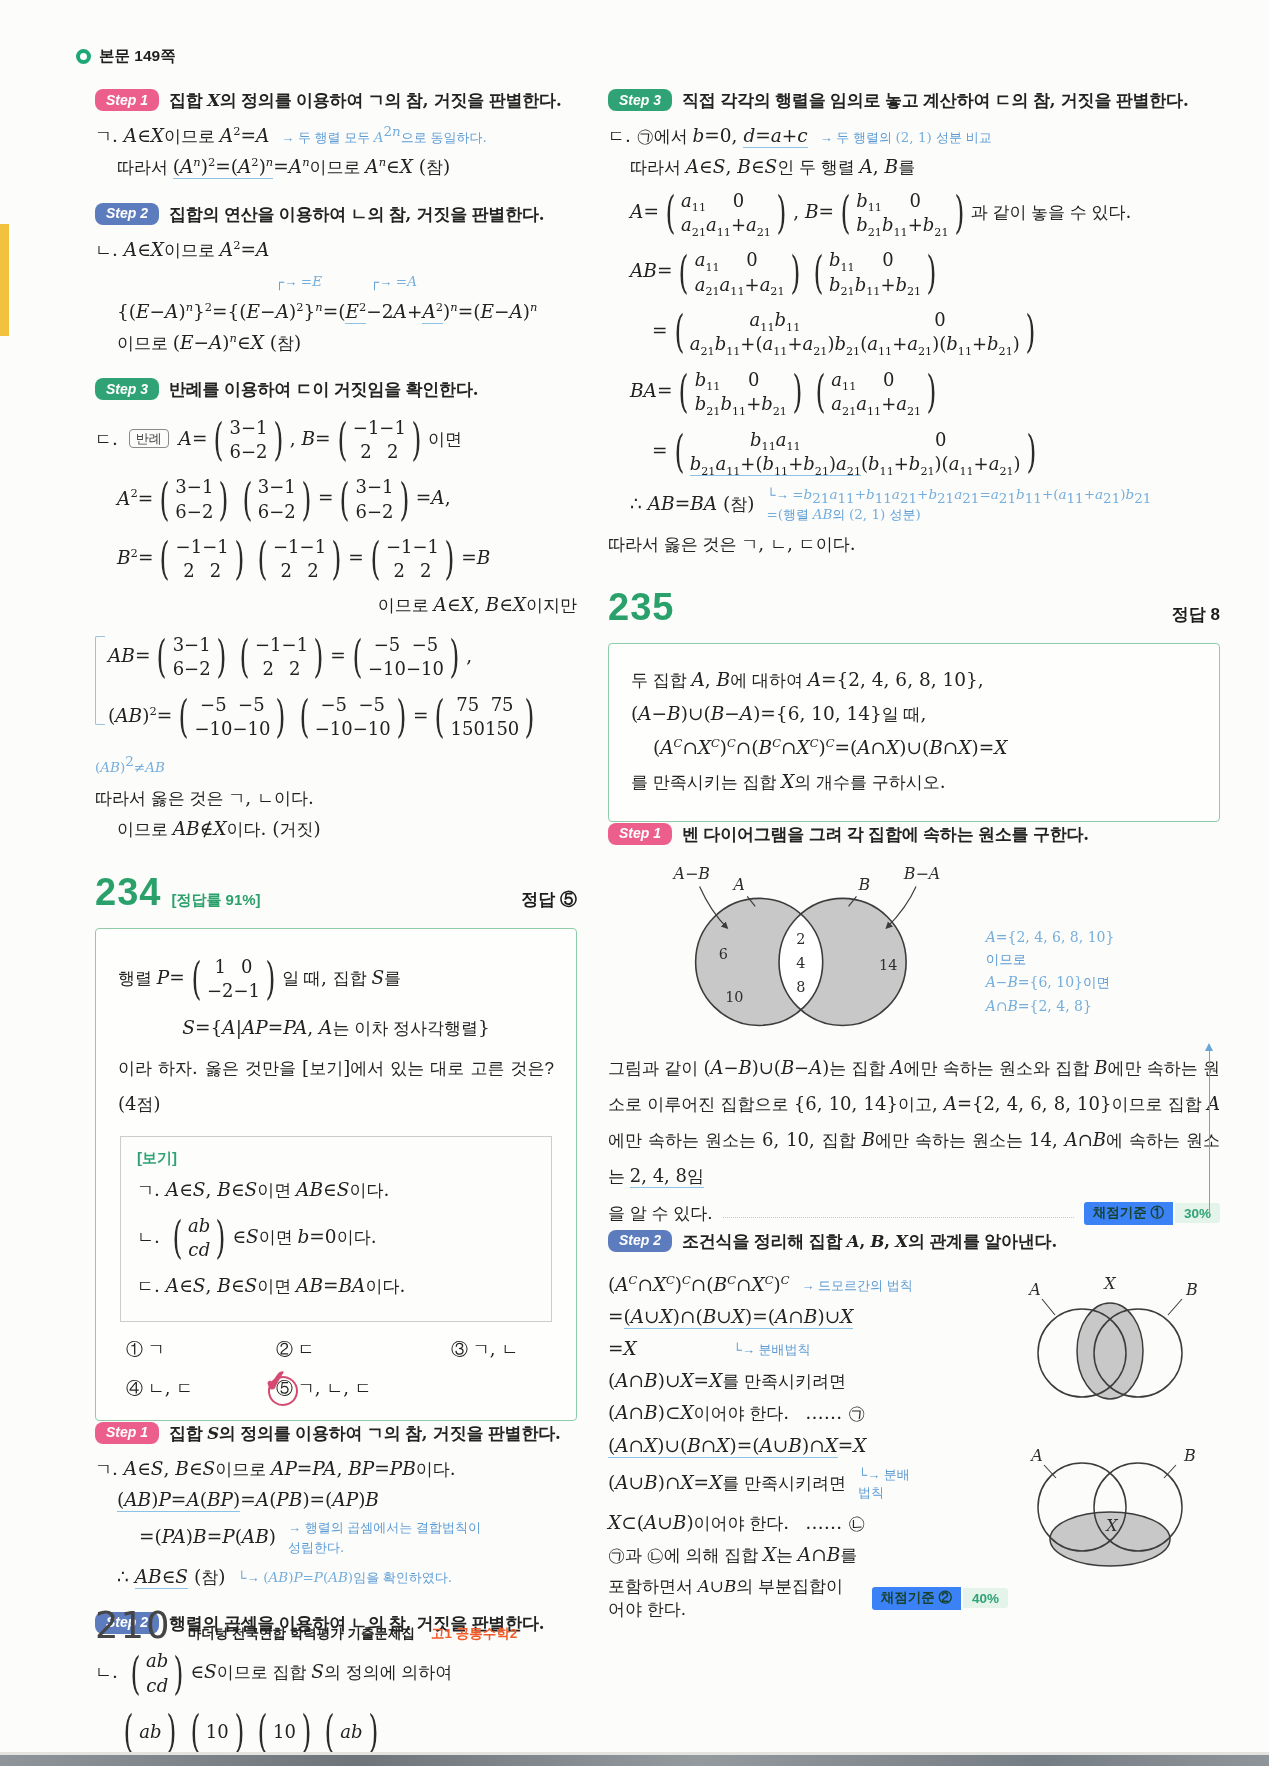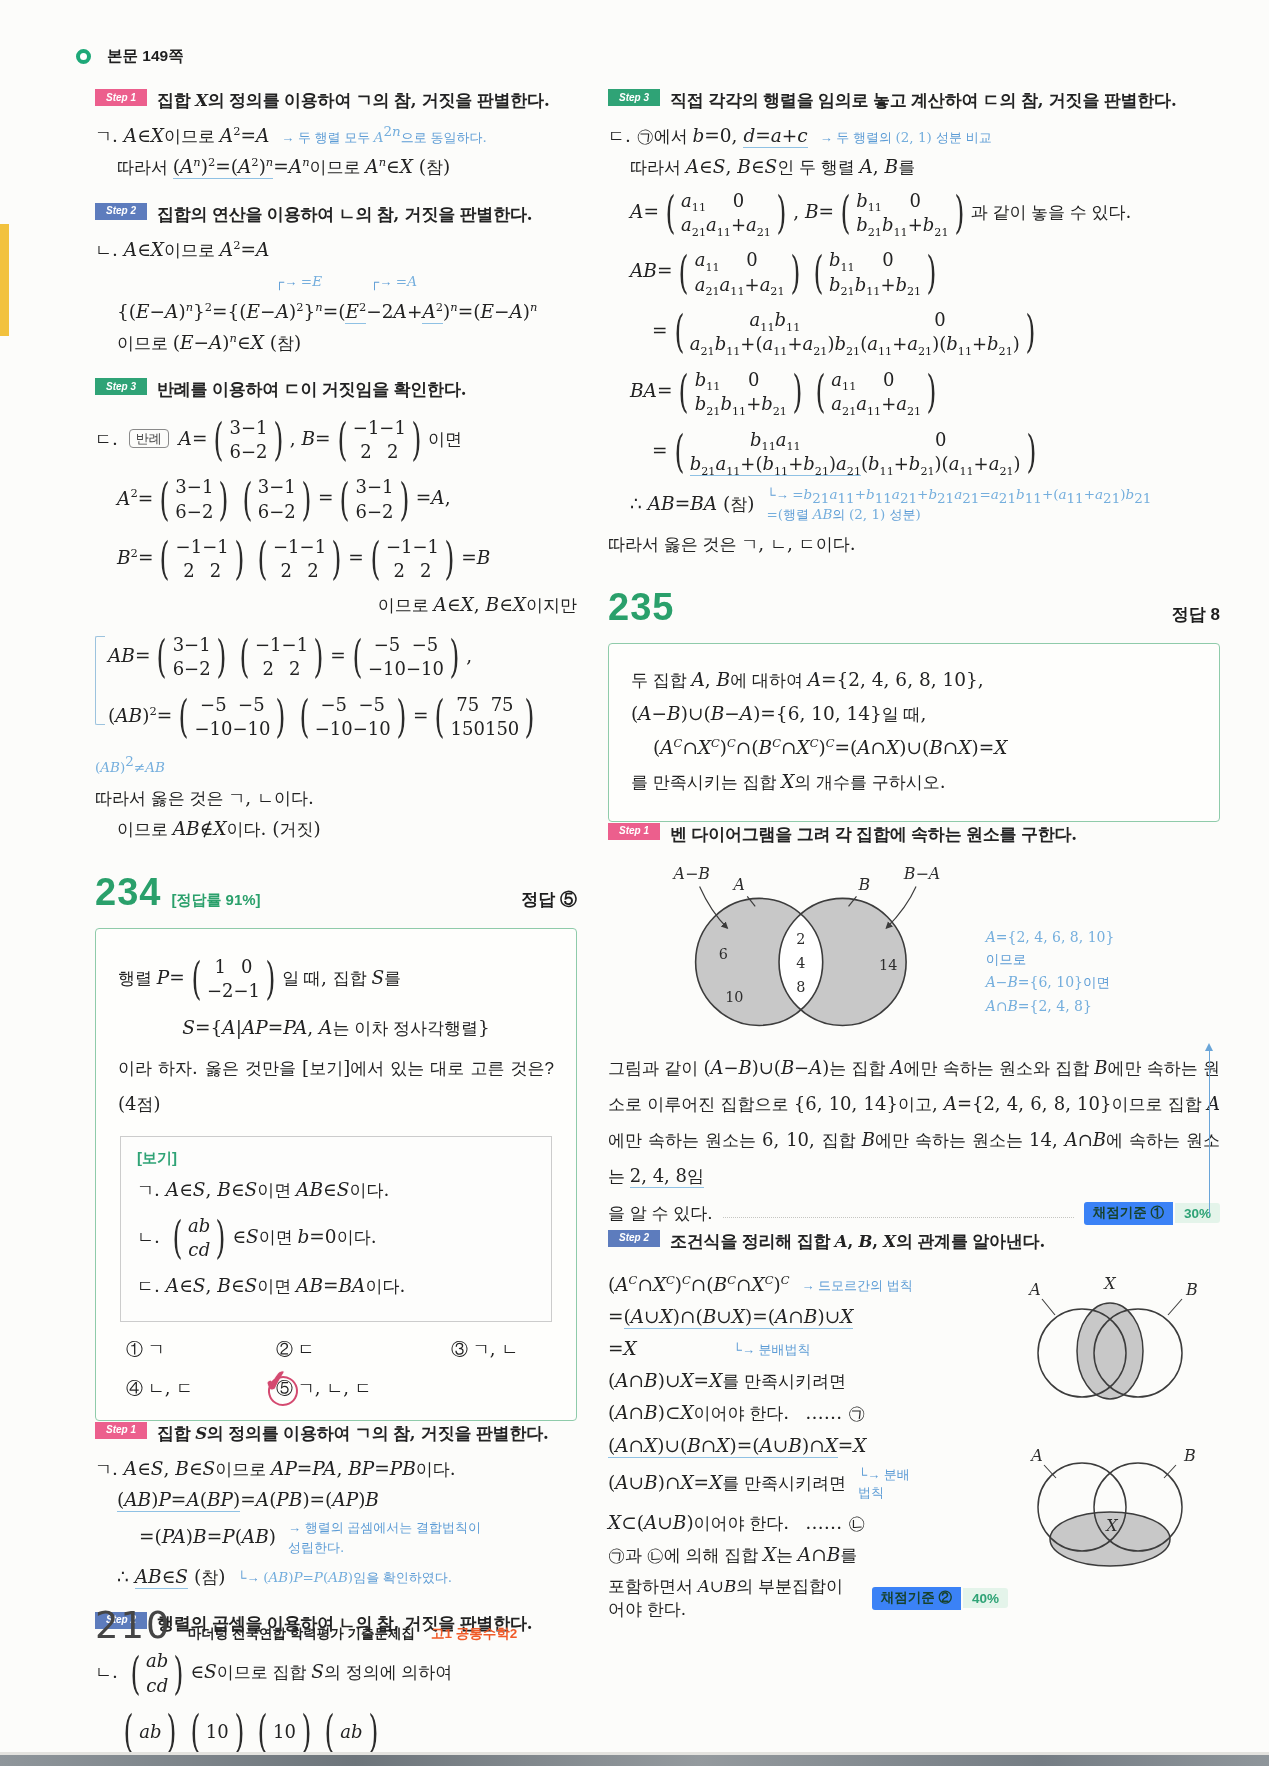--- a/index.html
+++ b/index.html
@@ -6,35 +6,35 @@
   body{
     width:1269px;height:1766px;position:relative;overflow:hidden;
     background:#fcfcfa;color:#222;
     font-family:"Liberation Sans",sans-serif;
   }
   
   .edge-yellow{position:absolute;left:0;top:224px;width:9px;height:112px;background:#f2c23e}
   .bottomband{position:absolute;left:0;right:0;bottom:0;height:11px;
     background:linear-gradient(90deg,#8f969b,#6d757b 28%,#949a9e 55%,#757d84 82%,#8f969b);
     border-top:3px solid #e4e3df}
-  .pageref{position:absolute;left:76px;top:46px;display:flex;align-items:center;gap:16px;
+  .pageref{position:absolute;left:76px;top:46px;display:flex;align-items:center;gap:8px;
     font-weight:bold;font-size:15.5px;color:#1f1f1f}
   .refdot{width:15px;height:15px;border:4px solid #1ea878;border-radius:50%;box-sizing:border-box;background:#fff}
   .footer{position:absolute;left:95px;top:1604px;display:flex;align-items:baseline;gap:16px}
   .fpage{font-size:37px;color:#454545;font-family:"DejaVu Sans",sans-serif;letter-spacing:2px}
   .fbook{font-size:13.5px;font-weight:bold;color:#222}
   .fsub{font-size:13.5px;font-weight:bold;color:#f05a28}
   
   #col-left{position:absolute;left:95px;top:88px;width:482px}
   #col-right{position:absolute;left:608px;top:88px;width:612px}
   
   .stepline{display:flex;align-items:flex-start;margin:22px 0 10px}
   section > .stepline:first-child{margin-top:0}
   .badge{flex:none;display:inline-block;color:#fff;font-style:italic;font-weight:bold;
-    font-size:10px;padding:2.5px 11px 3.5px;border-radius:0;margin-right:10px;margin-top:1px}
+    font-size:14px;padding:2.5px 11px 3.5px;border-radius:8px;margin-right:10px;margin-top:1px}
   .badge.pink{background:#ec5f8d}
   .badge.blue{background:#5d7cbd}
   .badge.green{background:#2fa376}
   .stitle{font-weight:bold;font-size:16.5px;line-height:1.55;letter-spacing:-0.2px}
   
   .m-line{margin:7px 0;font-size:18.5px;line-height:1.3}
   .m-line.tight{margin:0 0 3px}
   .m-line.center{text-align:center}
   .mtext{white-space:pre-wrap}
   .t-v{font-family:"DejaVu Serif",serif;font-style:italic}

